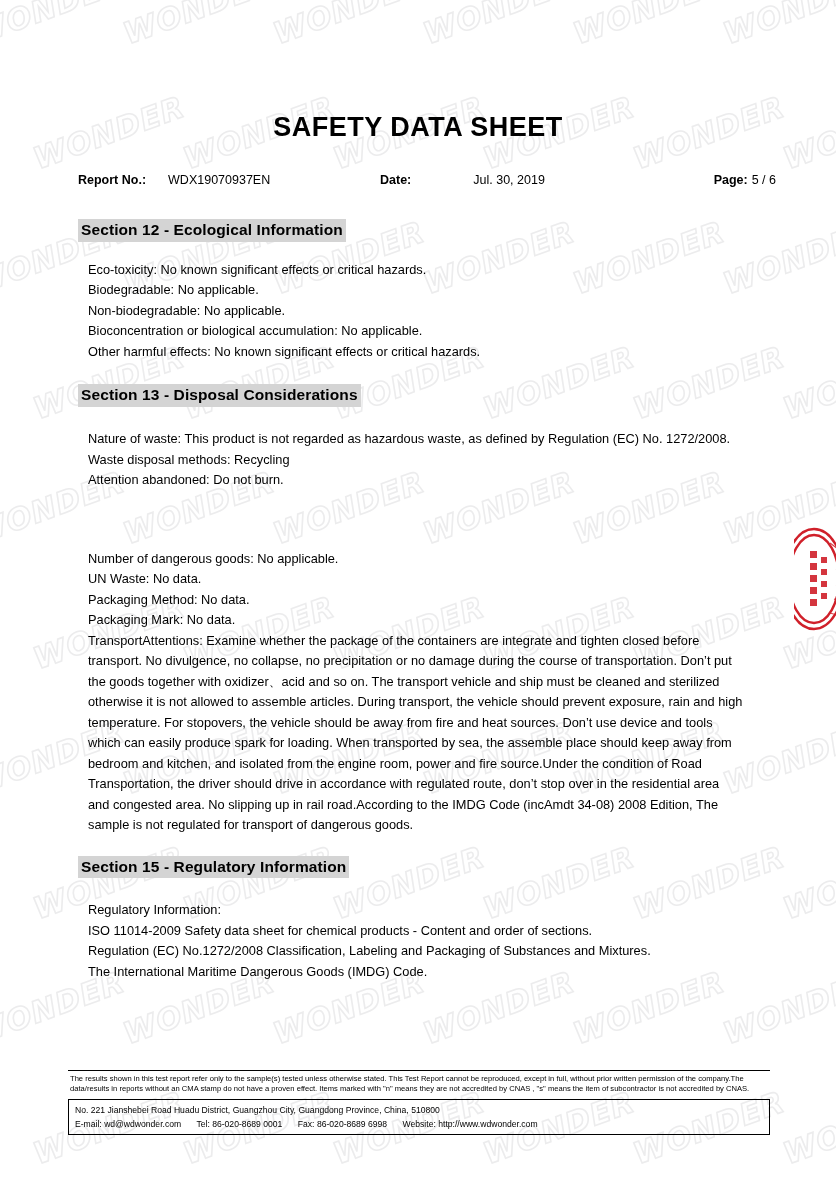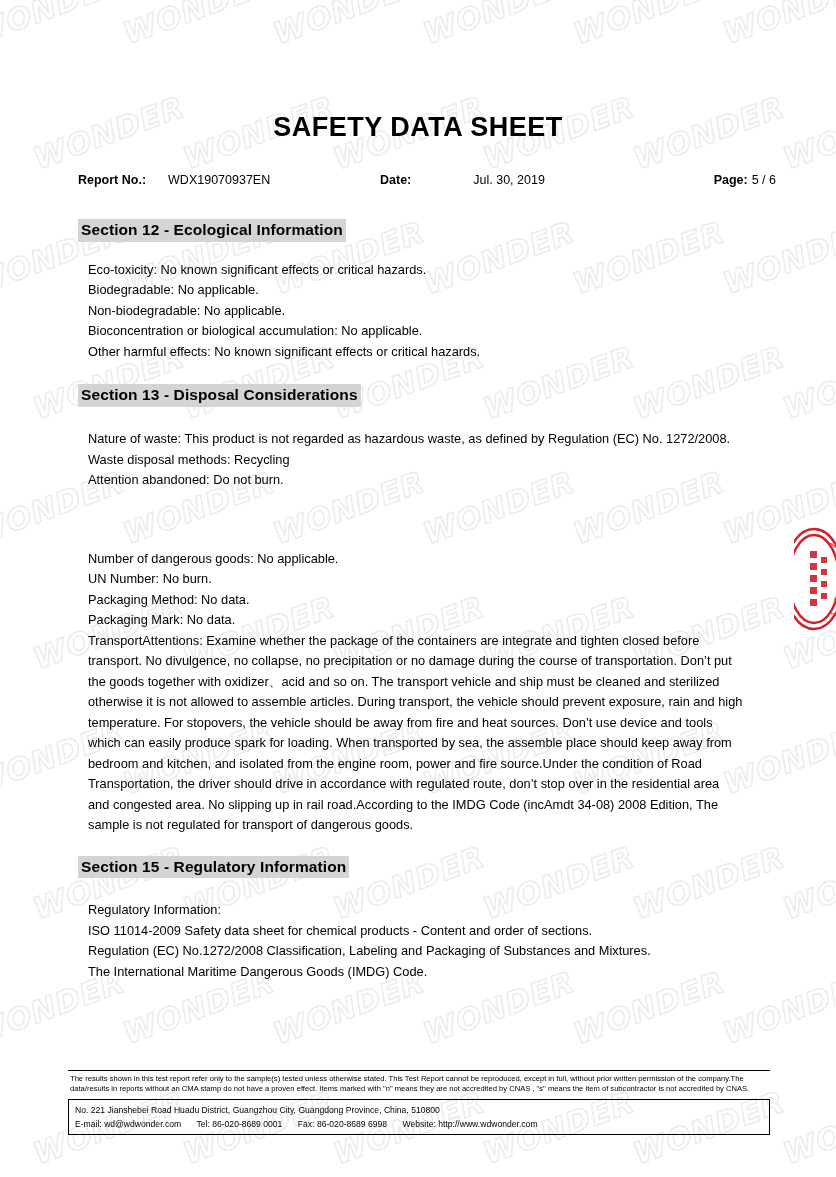--- a/index.html
+++ b/index.html
@@ -282,21 +282,21 @@
         <p class="para-justify">Nature of waste: This product is not regarded as hazardous waste, as defined by Regulation (EC) No. 1272/2008.</p>
         <p>Waste disposal methods: Recycling</p>
         <p>Attention abandoned: Do not burn.</p>
       </div>
     </div>
 
     <div class="section-block" style="margin-top:36px;">
       <div class="spacer-after-head" style="height:22px;"></div>
       <div class="body-text">
         <p>Number of dangerous goods: No applicable.</p>
-        <p>UN Number: No burn.</p>
+        <p>UN Waste: No data.</p>
         <p>Packaging Method: No data.</p>
         <p>Packaging Mark: No data.</p>
         <p class="para-justify">TransportAttentions: Examine whether the package of the containers are integrate and tighten closed before transport. No divulgence, no collapse, no precipitation or no damage during the course of transportation. Don’t put the goods together with oxidizer、acid and so on. The transport vehicle and ship must be cleaned and sterilized otherwise it is not allowed to assemble articles. During transport, the vehicle should prevent exposure, rain and high temperature. For stopovers, the vehicle should be away from fire and heat sources. Don’t use device and tools which can easily produce spark for loading. When transported by sea, the assemble place should keep away from bedroom and kitchen, and isolated from the engine room, power and fire source.Under the condition of Road Transportation, the driver should drive in accordance with regulated route, don’t stop over in the residential area and congested area. No slipping up in rail road.According to the IMDG Code (incAmdt 34-08) 2008 Edition, The sample is not regulated for transport of dangerous goods.</p>
       </div>
     </div>
 
     <div class="section-block" style="margin-top:20px;">
       <h2 class="section-head">Section 15 - Regulatory Information</h2>
       <div class="spacer-after-head" style="height:22px;"></div>
       <div class="body-text">

